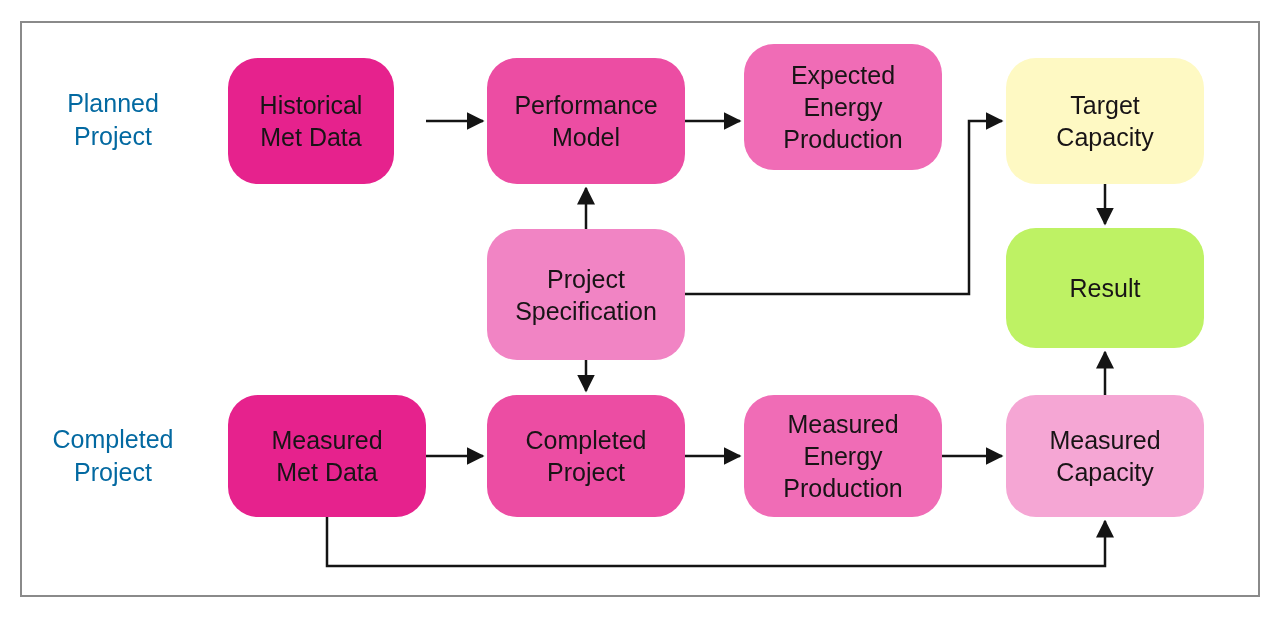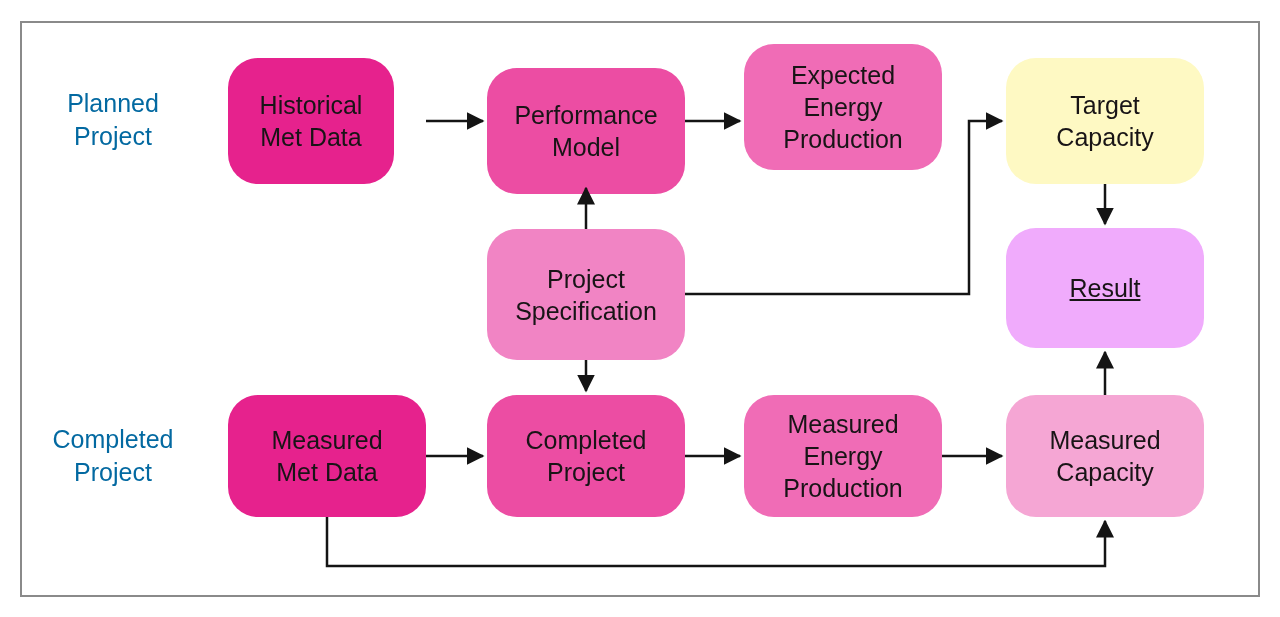--- a/index.html
+++ b/index.html
@@ -34,21 +34,21 @@
     position: absolute;
     width: 170px;
     text-align: center;
     white-space: pre-line;
     font-size: 25px;
     line-height: 1.3;
     color: #0369a1;
   }
   
   #n-historical        { left: 228px;  top: 58px;  width: 166px; height: 126px; }
-  #n-performance       { left: 487px;  top: 58px;  width: 198px; height: 126px; margin-top: 10px; }
+  #n-performance       { left: 487px;  top: 58px;  width: 198px; height: 126px; }
   #n-expected-energy   { left: 744px;  top: 44px;  width: 198px; height: 126px; }
   #n-target-capacity   { left: 1006px; top: 58px;  width: 198px; height: 126px; }
   #n-spec              { left: 487px;  top: 229px; width: 198px; height: 131px; }
   #n-result            { left: 1006px; top: 228px; width: 198px; height: 120px; }
   #n-measured-met      { left: 228px;  top: 395px; width: 198px; height: 122px; }
   #n-completed-project { left: 487px;  top: 395px; width: 198px; height: 122px; }
   #n-measured-energy   { left: 744px;  top: 395px; width: 198px; height: 122px; }
   #n-measured-capacity { left: 1006px; top: 395px; width: 198px; height: 122px; }
   #lbl-planned   { left: 28px; top: 87px;  }
   #lbl-completed { left: 28px; top: 423px; }
@@ -80,21 +80,21 @@
 Met Data</div>
   <div class="node" id="n-performance" style="background-color: rgb(236, 77, 163);">Performance
 Model</div>
   <div class="node" id="n-expected-energy" style="background-color: rgb(240, 108, 182);">Expected
 Energy
 Production</div>
   <div class="node" id="n-target-capacity" style="background-color: #fef9c3;">Target
 Capacity</div>
   <div class="node" id="n-spec" style="background-color: rgb(241, 132, 196);">Project
 Specification</div>
-  <div class="node" id="n-result" style="background-color: #f0abfc; text-decoration: underline;">Result</div>
+  <div class="node" id="n-result" style="background-color: #bef264;">Result</div>
   <div class="node" id="n-measured-met" style="background-color: rgb(230, 34, 141);">Measured
 Met Data</div>
   <div class="node" id="n-completed-project" style="background-color: rgb(236, 77, 163);">Completed
 Project</div>
   <div class="node" id="n-measured-energy" style="background-color: rgb(240, 108, 182);">Measured
 Energy
 Production</div>
   <div class="node" id="n-measured-capacity" style="background-color: rgb(245, 166, 212);">Measured
 Capacity</div>
 

